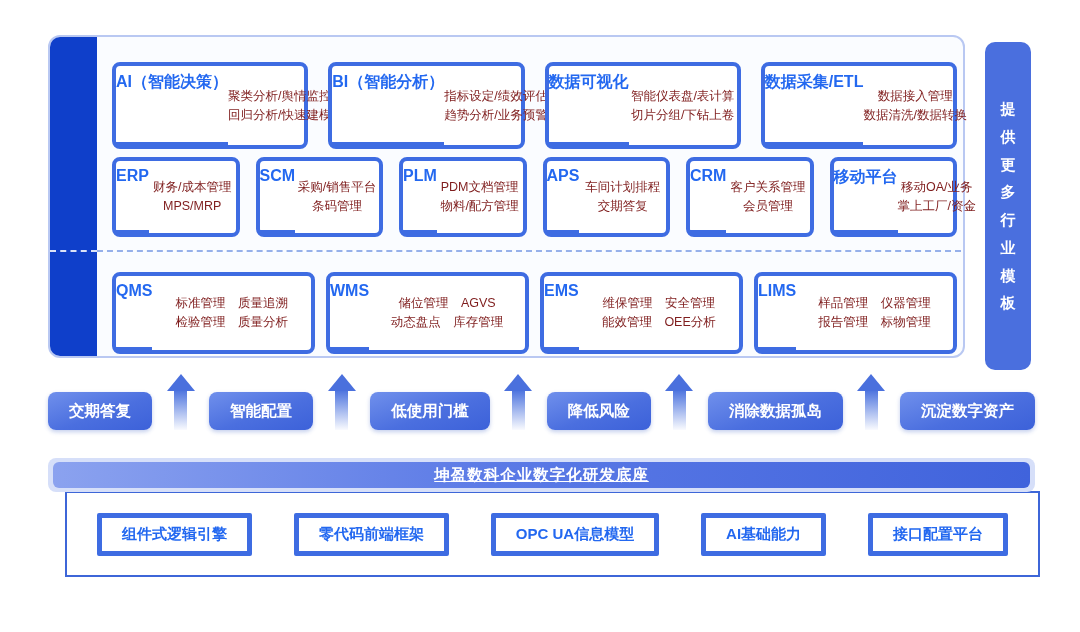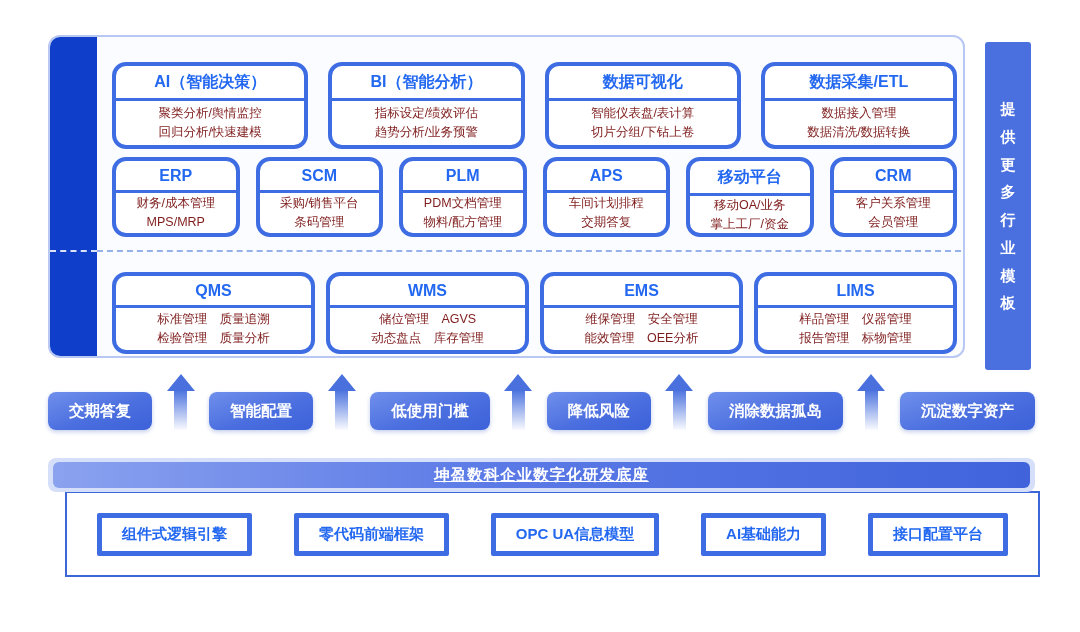--- a/index.html
+++ b/index.html
@@ -23,43 +23,43 @@
   }
   .layer-label span{display:block;width:16px;word-break:break-all;line-height:1.55;text-align:center;}
   .layer-label.ent{top:0;height:213px;}
   .layer-label.mgmt{top:213px;bottom:0;}
   .rows-area{position:absolute;left:62px;width:845px;}
   .card-row{display:flex;}
   .row1{top:25px;height:87px;gap:20px;}
   .row2{top:120px;height:80px;gap:16px;}
   .row3{top:235px;height:82px;gap:11px;}
   .card{
-    flex:1;display:flex;flex-direction:column;background:#fff;
-    border:4px solid #3e6ce2;border-radius:14px;box-sizing:border-box;min-width:0;
+    flex:1;display:flex;background:#fff;
+    border:4px solid #3e6ce2;border-radius:8px;box-sizing:border-box;min-width:0;
   }
   .card-title{
     border-bottom:3px solid #3e6ce2;color:#2368f0;font-weight:bold;font-size:16px;
     text-align:center;padding:6px 0 5px 0;white-space:nowrap;
   }
   .card-body{
     flex:1;display:flex;flex-direction:column;justify-content:center;align-items:center;
     font-size:12.5px;color:#7f1d1d;line-height:1.5;white-space:nowrap;
   }
   
   .dash-seg{position:absolute;top:213px;height:0;border-top:2px dashed #96b0ea;z-index:2;}
   .dash-side{left:0;width:47px;border-top-color:rgba(255,255,255,0.85);z-index:3;}
   .dash-main{left:47px;right:2px;}
   .api-note{
     position:absolute;top:204px;left:52%;transform:translateX(-50%);z-index:4;
     background:#fafcff;padding:0 10px;color:#2d6ae4;font-weight:bold;font-size:13px;white-space:nowrap;
   }
   
   .industry-bar{
     position:absolute;left:985px;top:42px;width:46px;height:328px;background:#4a6fde;
-    border-radius:3px;display:flex;align-items:center;justify-content:center;
+    border-radius:10px;display:flex;align-items:center;justify-content:center;
   }
   .industry-bar span{
     display:block;width:17px;word-break:break-all;line-height:1.85;text-align:center;
     color:#fff;font-weight:bold;font-size:15px;
   }
   
   .pills-row{
     position:absolute;left:48px;top:374px;width:987px;height:56px;
     display:flex;justify-content:space-between;align-items:flex-end;
   }
@@ -164,31 +164,31 @@
       </div>
     </div>
     <div class="card">
       <div class="card-title">APS</div>
       <div class="card-body">
         <div>车间计划排程</div>
         <div>交期答复</div>
       </div>
     </div>
     <div class="card">
+      <div class="card-title">CRM</div>
+      <div class="card-body">
+        <div>客户关系管理</div>
+        <div>会员管理</div>
+      </div>
+    </div>
+    <div class="card">
       <div class="card-title">移动平台</div>
       <div class="card-body">
         <div>移动OA/业务</div>
         <div>掌上工厂/资金</div>
-      </div>
-    </div>
-    <div class="card">
-      <div class="card-title">CRM</div>
-      <div class="card-body">
-        <div>客户关系管理</div>
-        <div>会员管理</div>
       </div>
     </div>
   </div>
 
   <div class="dash-seg dash-side"></div>
   <div class="dash-seg dash-main"></div>
 
   <div class="rows-area card-row row3" style="position:absolute;">
     <div class="card">
       <div class="card-title">QMS</div>

